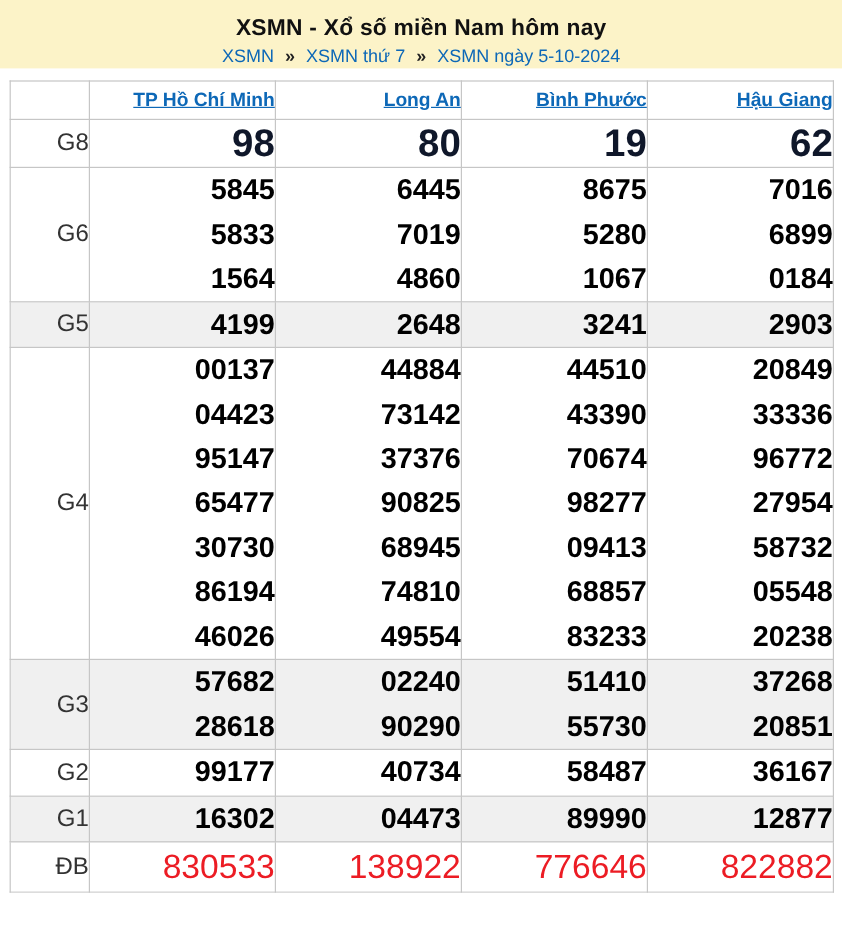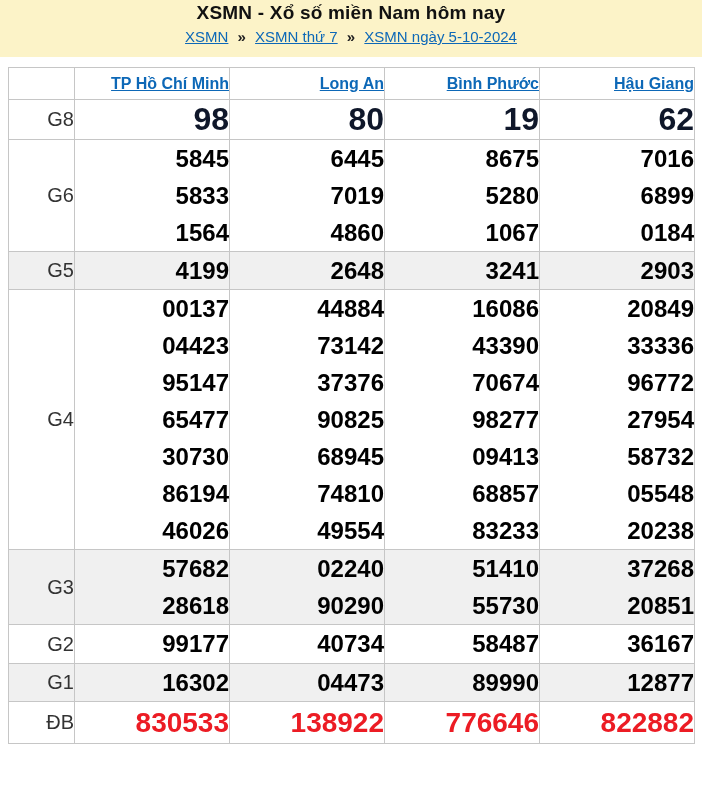--- a/index.html
+++ b/index.html
@@ -9,36 +9,35 @@
     font-family: "Liberation Sans", sans-serif;
   }
   .page { width: 702px; }
 
   
   .banner {
     background: #FCF3C8;
     width: 702px;
     height: 57px;
     text-align: center;
-    padding-top: 2px;
+    padding-top: 13px;
   }
   .banner h1 {
     font-size: 19px;
     font-weight: bold;
     color: #111111;
     letter-spacing: 0.2px;
   }
   .breadcrumb {
     margin-top: 4px;
     font-size: 15px;
     color: #222222;
   }
   .breadcrumb a {
     color: #0D68B7;
-    text-decoration: underline;
     cursor: pointer;
   }
   .breadcrumb .sep {
     color: #222222;
     margin: 0 5px;
     font-weight: bold;
   }
 
   
   table.results {
@@ -75,21 +74,21 @@
     font-weight: bold;
     font-size: 24px;
     color: #000000;
   }
   .num-red-lg {
     font-weight: bold;
     font-size: 32px;
     color: #0f172a;
   }
   .num-red {
-    font-weight: bold;
+    font-weight: normal;
     font-size: 28px;
     color: #EC1C24;
   }
   tr.alt td { background: #F0F0F0; }
   .line { height: 37px; line-height: 37px; }
   tr.r-g8 td { height: 40px; }
   tr.r-single td { height: 38px; }
   tr.r-g2 td { height: 39px; }
   tr.r-db td { height: 42px; padding-left: 24px; }
 </style>
@@ -183,21 +182,21 @@
         <td>
           <div class="line num">44884</div>
           <div class="line num">73142</div>
           <div class="line num">37376</div>
           <div class="line num">90825</div>
           <div class="line num">68945</div>
           <div class="line num">74810</div>
           <div class="line num">49554</div>
         </td>
         <td>
-          <div class="line num">16086</div>
+          <div class="line num">44510</div>
           <div class="line num">43390</div>
           <div class="line num">70674</div>
           <div class="line num">98277</div>
           <div class="line num">09413</div>
           <div class="line num">68857</div>
           <div class="line num">83233</div>
         </td>
         <td>
           <div class="line num">20849</div>
           <div class="line num">33336</div>

